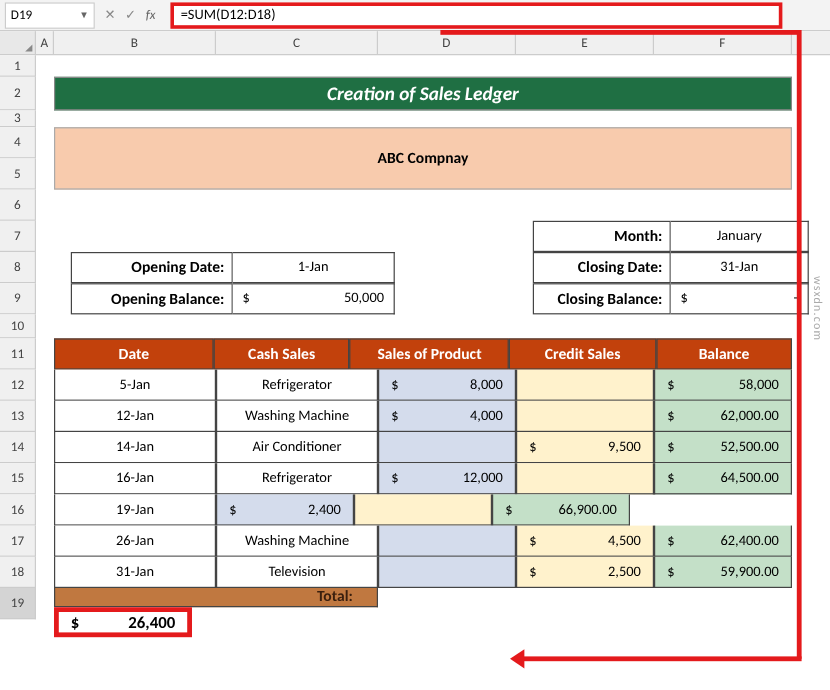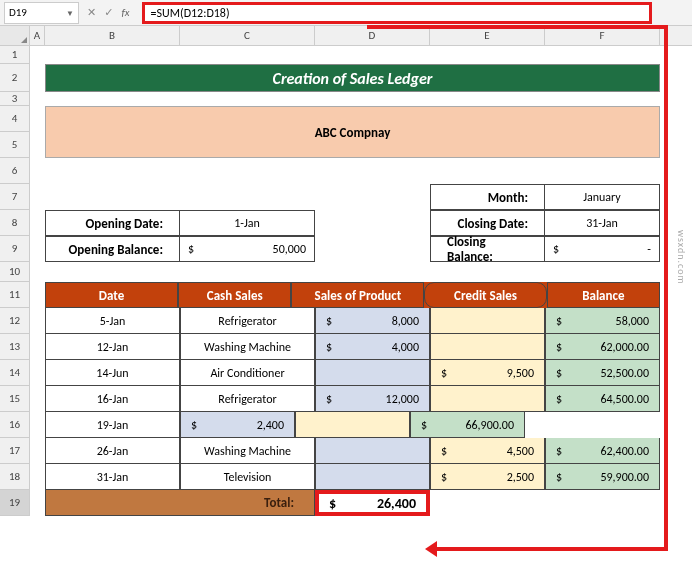--- a/index.html
+++ b/index.html
@@ -32,37 +32,37 @@
     .content { position: absolute; left: 15px; top: 18px; }
     
     .title-bar { width: 615px; height: 28px; background: #1f6f43; color: #fff; display: flex; align-items: center; justify-content: center; font-size: 16px; font-weight: bold; font-style: italic; border: 1px solid #888; }
     
     .company-box { margin-top: 14px; width: 615px; height: 52px; background: #f8cbad; border: 1px solid #aaa; display: flex; flex-direction: row; align-items: center; justify-content: center; font-weight: bold; font-size: 13px; }
     
     .info-row { display: flex; margin-top: 26px; }
     .info-block-left { width: 270px; }
     .info-block-right { width: 230px; margin-left: 115px; }
     .info-line { display: flex; height: 26px; }
-    .info-label { width: 135px; border: 1px solid #444; display: flex; align-items: center; padding: 0 16px; font-weight: bold; font-size: 13px; background: #fff; }
+    .info-label { width: 135px; border: 1px solid #444; display: flex; align-items: center; padding: 0 6px; font-weight: bold; font-size: 13px; background: #fff; }
     .info-label.right { justify-content: flex-end; }
     .info-val { width: 135px; border: 1px solid #444; border-left: none; display: flex; align-items: center; justify-content: center; font-size: 12px; background: #fff; }
     .info-val.money { justify-content: space-between; padding: 0 8px; }
     .info-block-right .info-label { width: 115px; }
     .info-block-right .info-val { width: 115px; }
     
     .table { margin-top: 20px; width: 615px; }
     .thead { display: flex; height: 26px; background: #c2410c; color: #fff; font-weight: bold; font-size: 13px; }
     .th { display: flex; align-items: center; justify-content: center; border: 1px solid #444; }
-    .th.cB { width: 135px; } .th.cC { width: 135px; } .th.cD { width: 115px; } .th.cE { width: 124px; border-radius: 10px; } .th.cF { width: 115px; }
+    .th.cB { width: 135px; } .th.cC { width: 135px; } .th.cD { width: 115px; } .th.cE { width: 124px; } .th.cF { width: 115px; }
     .tr { display: flex; height: 26px; font-size: 12px; }
     .td { display: flex; align-items: center; justify-content: center; border: 1px solid #444; border-top: none; background: #fff; }
     .td.cB { width: 135px; } .td.cC { width: 135px; } .td.cD { width: 115px; background: #d4dcec; } .td.cE { width: 115px; background: #fff2cc; } .td.cF { width: 115px; background: #c4e0c8; }
     .td.money { justify-content: space-between; padding: 0 10px; }
     
-    .total-row { display: flex; height: 26px; }
+    .total-row { display: flex; height: 26px; flex-direction: column; }
     .total-label { width: 270px; background: #c07840; color: #3a1f0e; font-weight: bold; display: flex; align-items: center; justify-content: flex-end; padding-right: 20px; border: 1px solid #444; border-top: none; font-size: 13px; }
     .total-d { width: 115px; border: 4px solid #e41a1c; display: flex; align-items: center; justify-content: space-between; padding: 0 10px; font-weight: bold; font-size: 14px; background: #fff; }
     
     .arrow-path { position: absolute; pointer-events: none; }
     .arrow-top { left: 367px; top: 25px; width: 300px; height: 4px; border-top: 4px solid #e41a1c; }
     .arrow-right { right: 24px; top: 25px; width: 4px; height: 524px; border-right: 4px solid #e41a1c; }
     .arrow-bottom { left: 430px; top: 547px; width: 238px; height: 4px; border-top: 4px solid #e41a1c; }
     .arrowhead { position: absolute; left: 425px; top: 541px; width: 0; height: 0; border-top: 8px solid transparent; border-bottom: 8px solid transparent; border-right: 12px solid #e41a1c; }
     
     .watermark { position: absolute; right: 4px; top: 230px; writing-mode: vertical-rl; color: #aaa; font-size: 10px; letter-spacing: 1px; }
@@ -117,21 +117,21 @@
       <div class="row-h">18</div>
       <div class="row-h r19">19</div>
     </div>
     <div class="cells">
       <div class="content">
         <div class="title-bar">Creation of Sales Ledger</div>
         <div class="company-box">
           <div>ABC Compnay</div>
         </div>
         <div class="info-row">
-          <div class="info-block-left" style="margin-top:26px;">
+          <div class="info-block-left" style="margin-top:26px;margin-left:14px;">
             <div class="info-line">
               <div class="info-label right">Opening Date:</div>
               <div class="info-val">1-Jan</div>
             </div>
             <div class="info-line">
               <div class="info-label right">Opening Balance:</div>
               <div class="info-val money">
                 <span>$</span>
                   <span>50,000</span>
               </div>
@@ -184,21 +184,21 @@
                   <span>$</span>
                   <span>4,000</span>
                 </div>
                 <div class="td cE"></div>
                 <div class="td cF money">
                   <span>$</span>
                   <span>62,000.00</span>
                 </div>
               </div>
               <div class="tr">
-                <div class="td cB">14-Jun</div>
+                <div class="td cB">14-Jan</div>
                 <div class="td cC">Air Conditioner</div>
                 <div class="td cD"></div>
                 <div class="td cE money">
                   <span>$</span>
                   <span>9,500</span>
                 </div>
                 <div class="td cF money">
                   <span>$</span>
                   <span>52,500.00</span>
                 </div>

